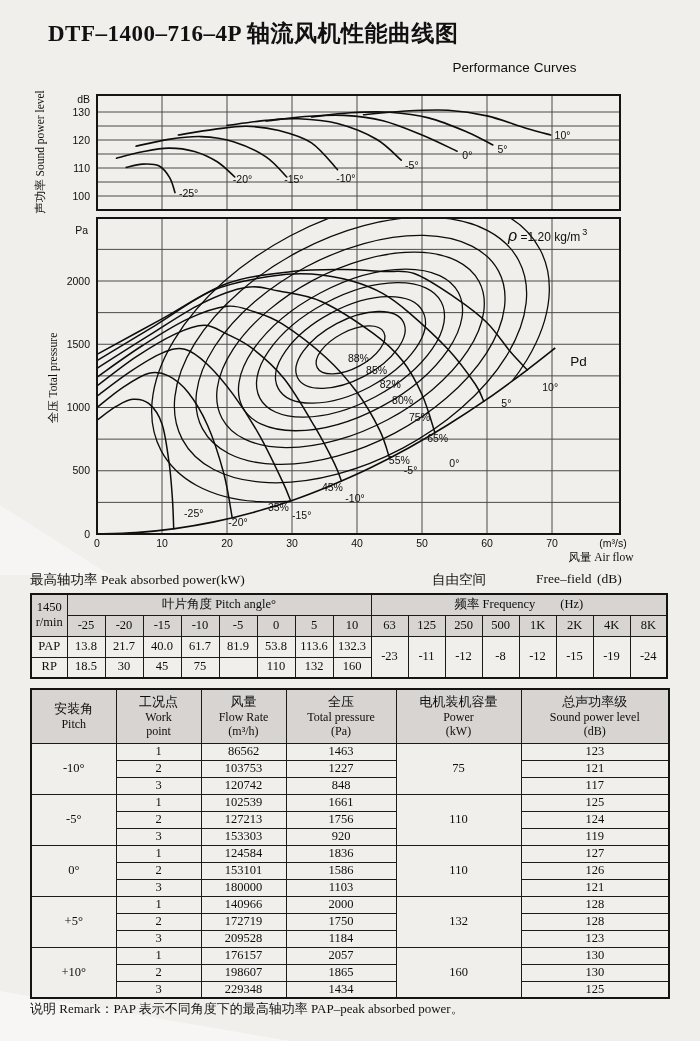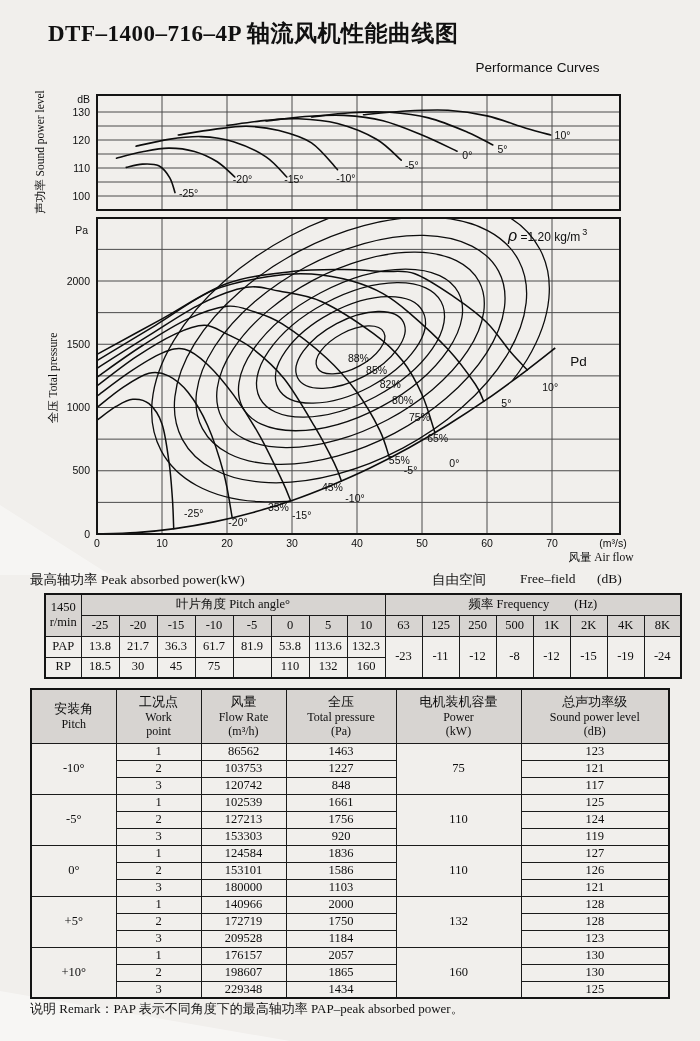--- a/index.html
+++ b/index.html
@@ -1,27 +1,27 @@
 <!DOCTYPE html>
 <html><head>
 <meta charset="utf-8">
 <style>
   html,body{margin:0;padding:0;}
   #page{position:relative;width:700px;height:1041px;background:#f1efec;font-family:"Liberation Serif",serif;color:#111;overflow:hidden;}
   .abs{position:absolute;}
   #title{left:48px;top:18px;font-size:23px;font-weight:bold;letter-spacing:.5px;}
-  #subtitle{left:455px;top:60px;width:165px;text-align:center;font-size:13.5px;font-family:"Liberation Sans",sans-serif;}
+  #subtitle{left:432px;top:60px;width:165px;text-align:center;font-size:13.5px;font-family:"Liberation Sans",sans-serif;}
   .cap{top:571px;font-size:13.5px;}
   #cap-left{left:30px;}
-  #cap-zh{left:432px;} #cap-en{left:520px;} #cap-db{left:597px;}
+  #cap-zh{left:432px;} #cap-en{left:536px;} #cap-db{left:597px;}
   table{border-collapse:collapse;table-layout:fixed;}
   .t{position:absolute;border:2px solid #141414;}
   .t td,.t th{border:1px solid #1b1b1b;text-align:center;vertical-align:middle;padding:0;font-family:"Liberation Serif",serif;font-size:12.5px;font-weight:normal;color:#0e0e0e;line-height:1.25;overflow:hidden;}
   .gray{background:#d7d4d1;}
-  #table1{left:44px;top:593px;width:638px;}
+  #table1{left:30px;top:593px;width:638px;}
   #table1 tr{height:21px;}
   #table2{left:30px;top:688px;width:638px;}
   #table2 thead tr{height:54px;}
   #table2 tbody tr{height:17px;}
   #table2 th span{display:block;line-height:1.2;}
   .th-zh{font-size:13px;} .th-en,.th-unit{font-size:12px;}
   #remark{left:30px;top:1000px;font-size:13px;line-height:17px;}
   #remark .l2{padding-left:80px;}
   svg text{fill:#0e0e0e;}
   .tick{font:10.5px "Liberation Sans",sans-serif;}
@@ -193,21 +193,21 @@
       <td class="gray">500</td>
       <td class="gray">1K</td>
       <td class="gray">2K</td>
       <td class="gray">4K</td>
       <td class="gray">8K</td>
     </tr>
     <tr>
       <td>PAP</td>
       <td>13.8</td>
       <td>21.7</td>
-      <td>36.3</td>
+      <td>40.0</td>
       <td>61.7</td>
       <td>81.9</td>
       <td>53.8</td>
       <td>113.6</td>
       <td>132.3</td>
       <td rowspan="2">-23</td>
       <td rowspan="2">-11</td>
       <td rowspan="2">-12</td>
       <td rowspan="2">-8</td>
       <td rowspan="2">-12</td>

